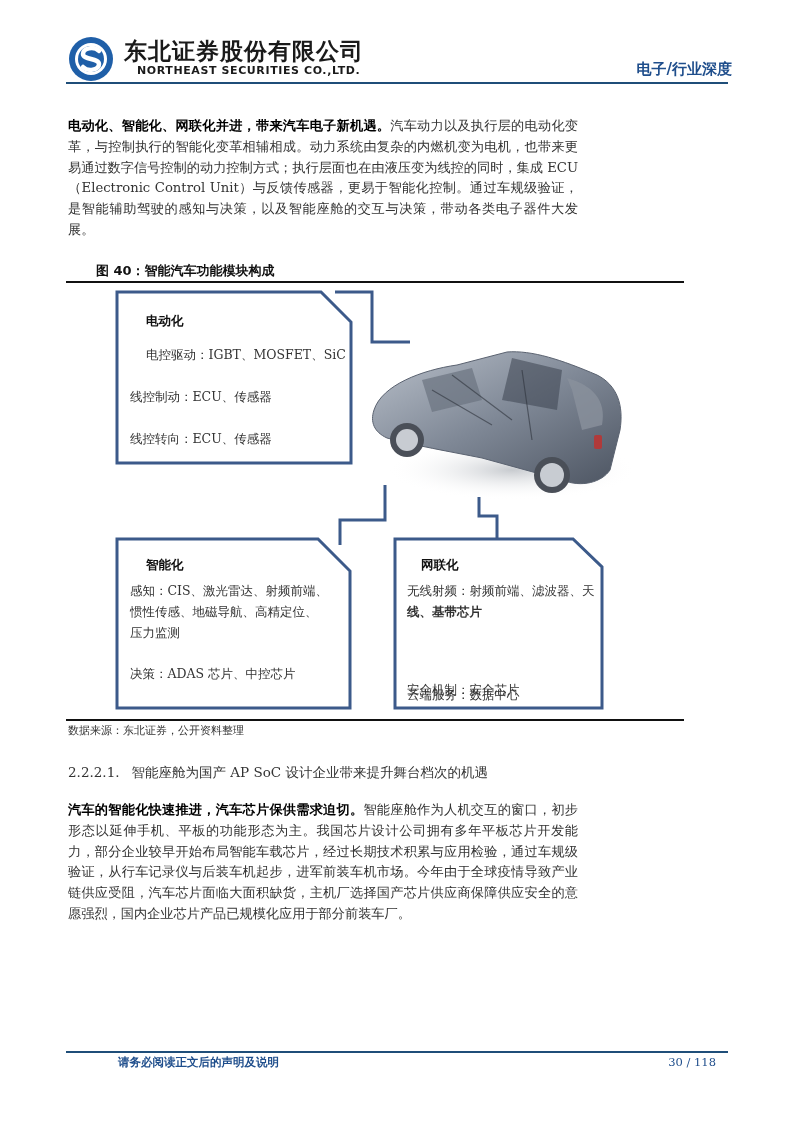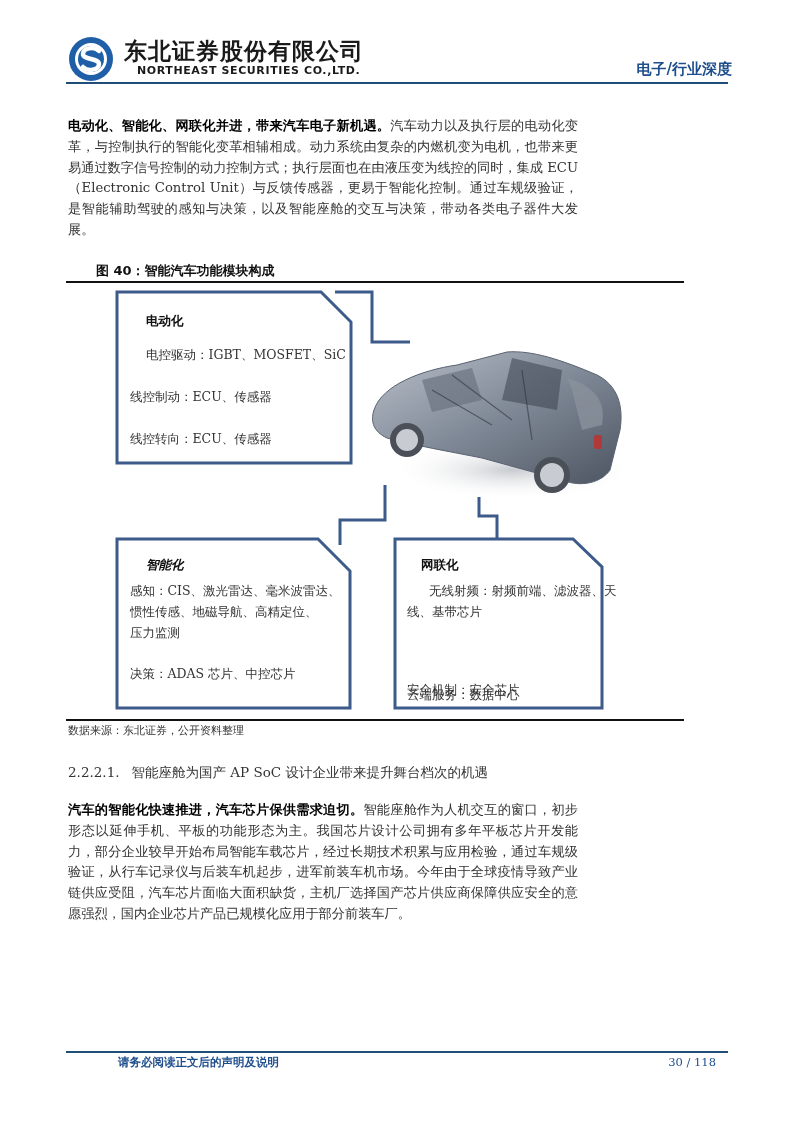--- a/index.html
+++ b/index.html
@@ -108,29 +108,29 @@
 
     <path d="M479 497 L479 516 L497 516 L497 539"></path>
   </g>
 </svg>
 
 <div class="abs box-title" style="left:146px; top:313px;">电动化</div>
 <div class="abs box-line" style="left:130px; top:344px;margin-left:16px;">电控驱动：IGBT、MOSFET、SiC</div>
 <div class="abs box-line" style="left:130px; top:386px;">线控制动：ECU、传感器</div>
 <div class="abs box-line" style="left:130px; top:428px;">线控转向：ECU、传感器</div>
 
-<div class="abs box-title" style="left:146px; top:557px;font-style:italic;">智能化</div>
-<div class="abs box-line" style="left:130px; top:580px;">感知：CIS、激光雷达、毫米波雷达、</div>
+<div class="abs box-title" style="left:146px; top:557px;">智能化</div>
+<div class="abs box-line" style="left:130px; top:580px;">感知：CIS、激光雷达、射频前端、</div>
 <div class="abs box-line" style="left:130px; top:601px;">惯性传感、地磁导航、高精定位、</div>
 <div class="abs box-line" style="left:130px; top:622px;">压力监测</div>
 <div class="abs box-line" style="left:130px; top:663px;">决策：ADAS 芯片、中控芯片</div>
 
 <div class="abs box-title" style="left:421px; top:557px;">网联化</div>
-<div class="abs box-line" style="left:429px; top:580px;">无线射频：射频前端、滤波器、天</div>
-<div class="abs box-line" style="left:407px; top:601px;">线、基带芯片</div>
+<div class="abs box-line" style="left:407px; top:580px;">无线射频：射频前端、滤波器、天</div>
+<div class="abs box-line" style="left:407px; top:601px;font-weight:bold;">线、基带芯片</div>
 <div class="abs box-line" style="left:407px; top:679px;">安全机制：安全芯片</div>
 <div class="abs box-line" style="left:407px; top:684px;">云端服务：数据中心</div>
 
 <div class="abs fig-rule-bottom"></div>
 <div class="abs fig-source">数据来源：东北证券，公开资料整理</div>
 
 <div class="abs section-title"><span class="num">2.2.2.1.</span><span>智能座舱为国产 AP SoC 设计企业带来提升舞台档次的机遇</span></div>
 
 <div class="abs para p2"><b>汽车的智能化快速推进，汽车芯片保供需求迫切。</b><span>智能座舱作为人机交互的窗口，初步形态以延伸手机、平板的功能形态为主。我国芯片设计公司拥有多年平板芯片开发能力，部分企业较早开始布局智能车载芯片，经过长期技术积累与应用检验，通过车规级验证，从行车记录仪与后装车机起步，进军前装车机市场。今年由于全球疫情导致产业链供应受阻，汽车芯片面临大面积缺货，主机厂选择国产芯片供应商保障供应安全的意愿强烈，国内企业芯片产品已规模化应用于部分前装车厂。</span></div>
 

